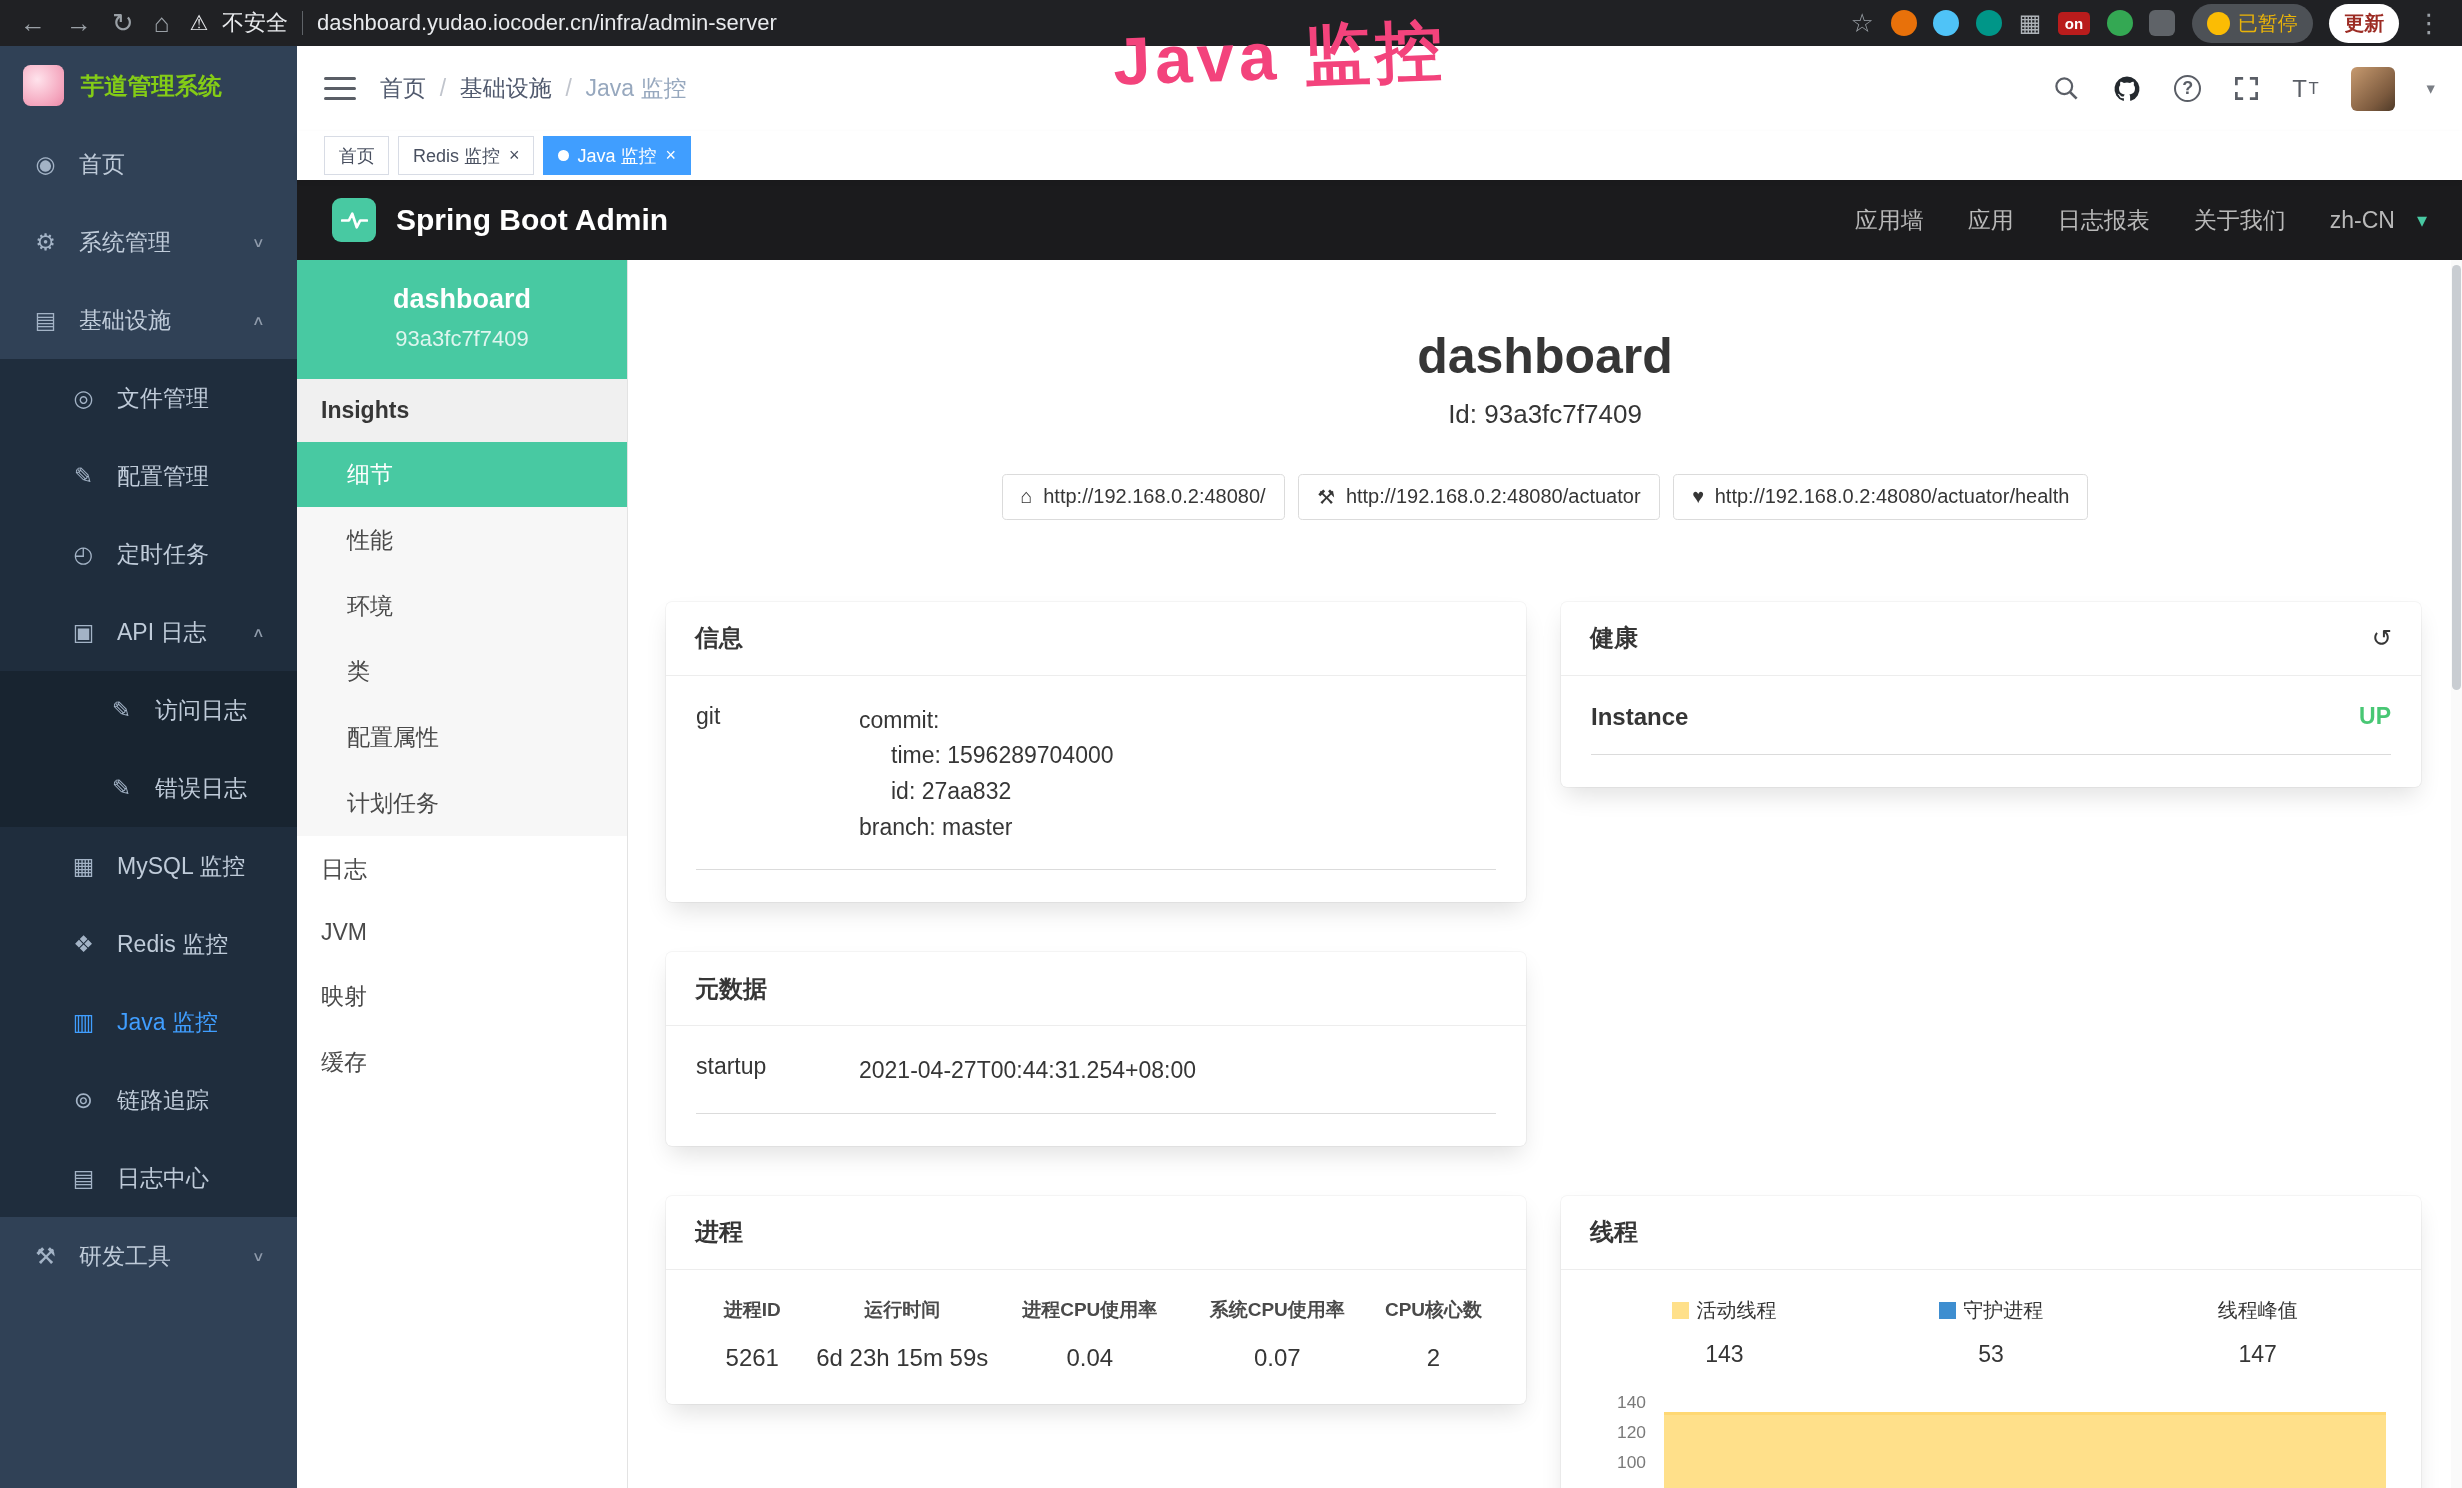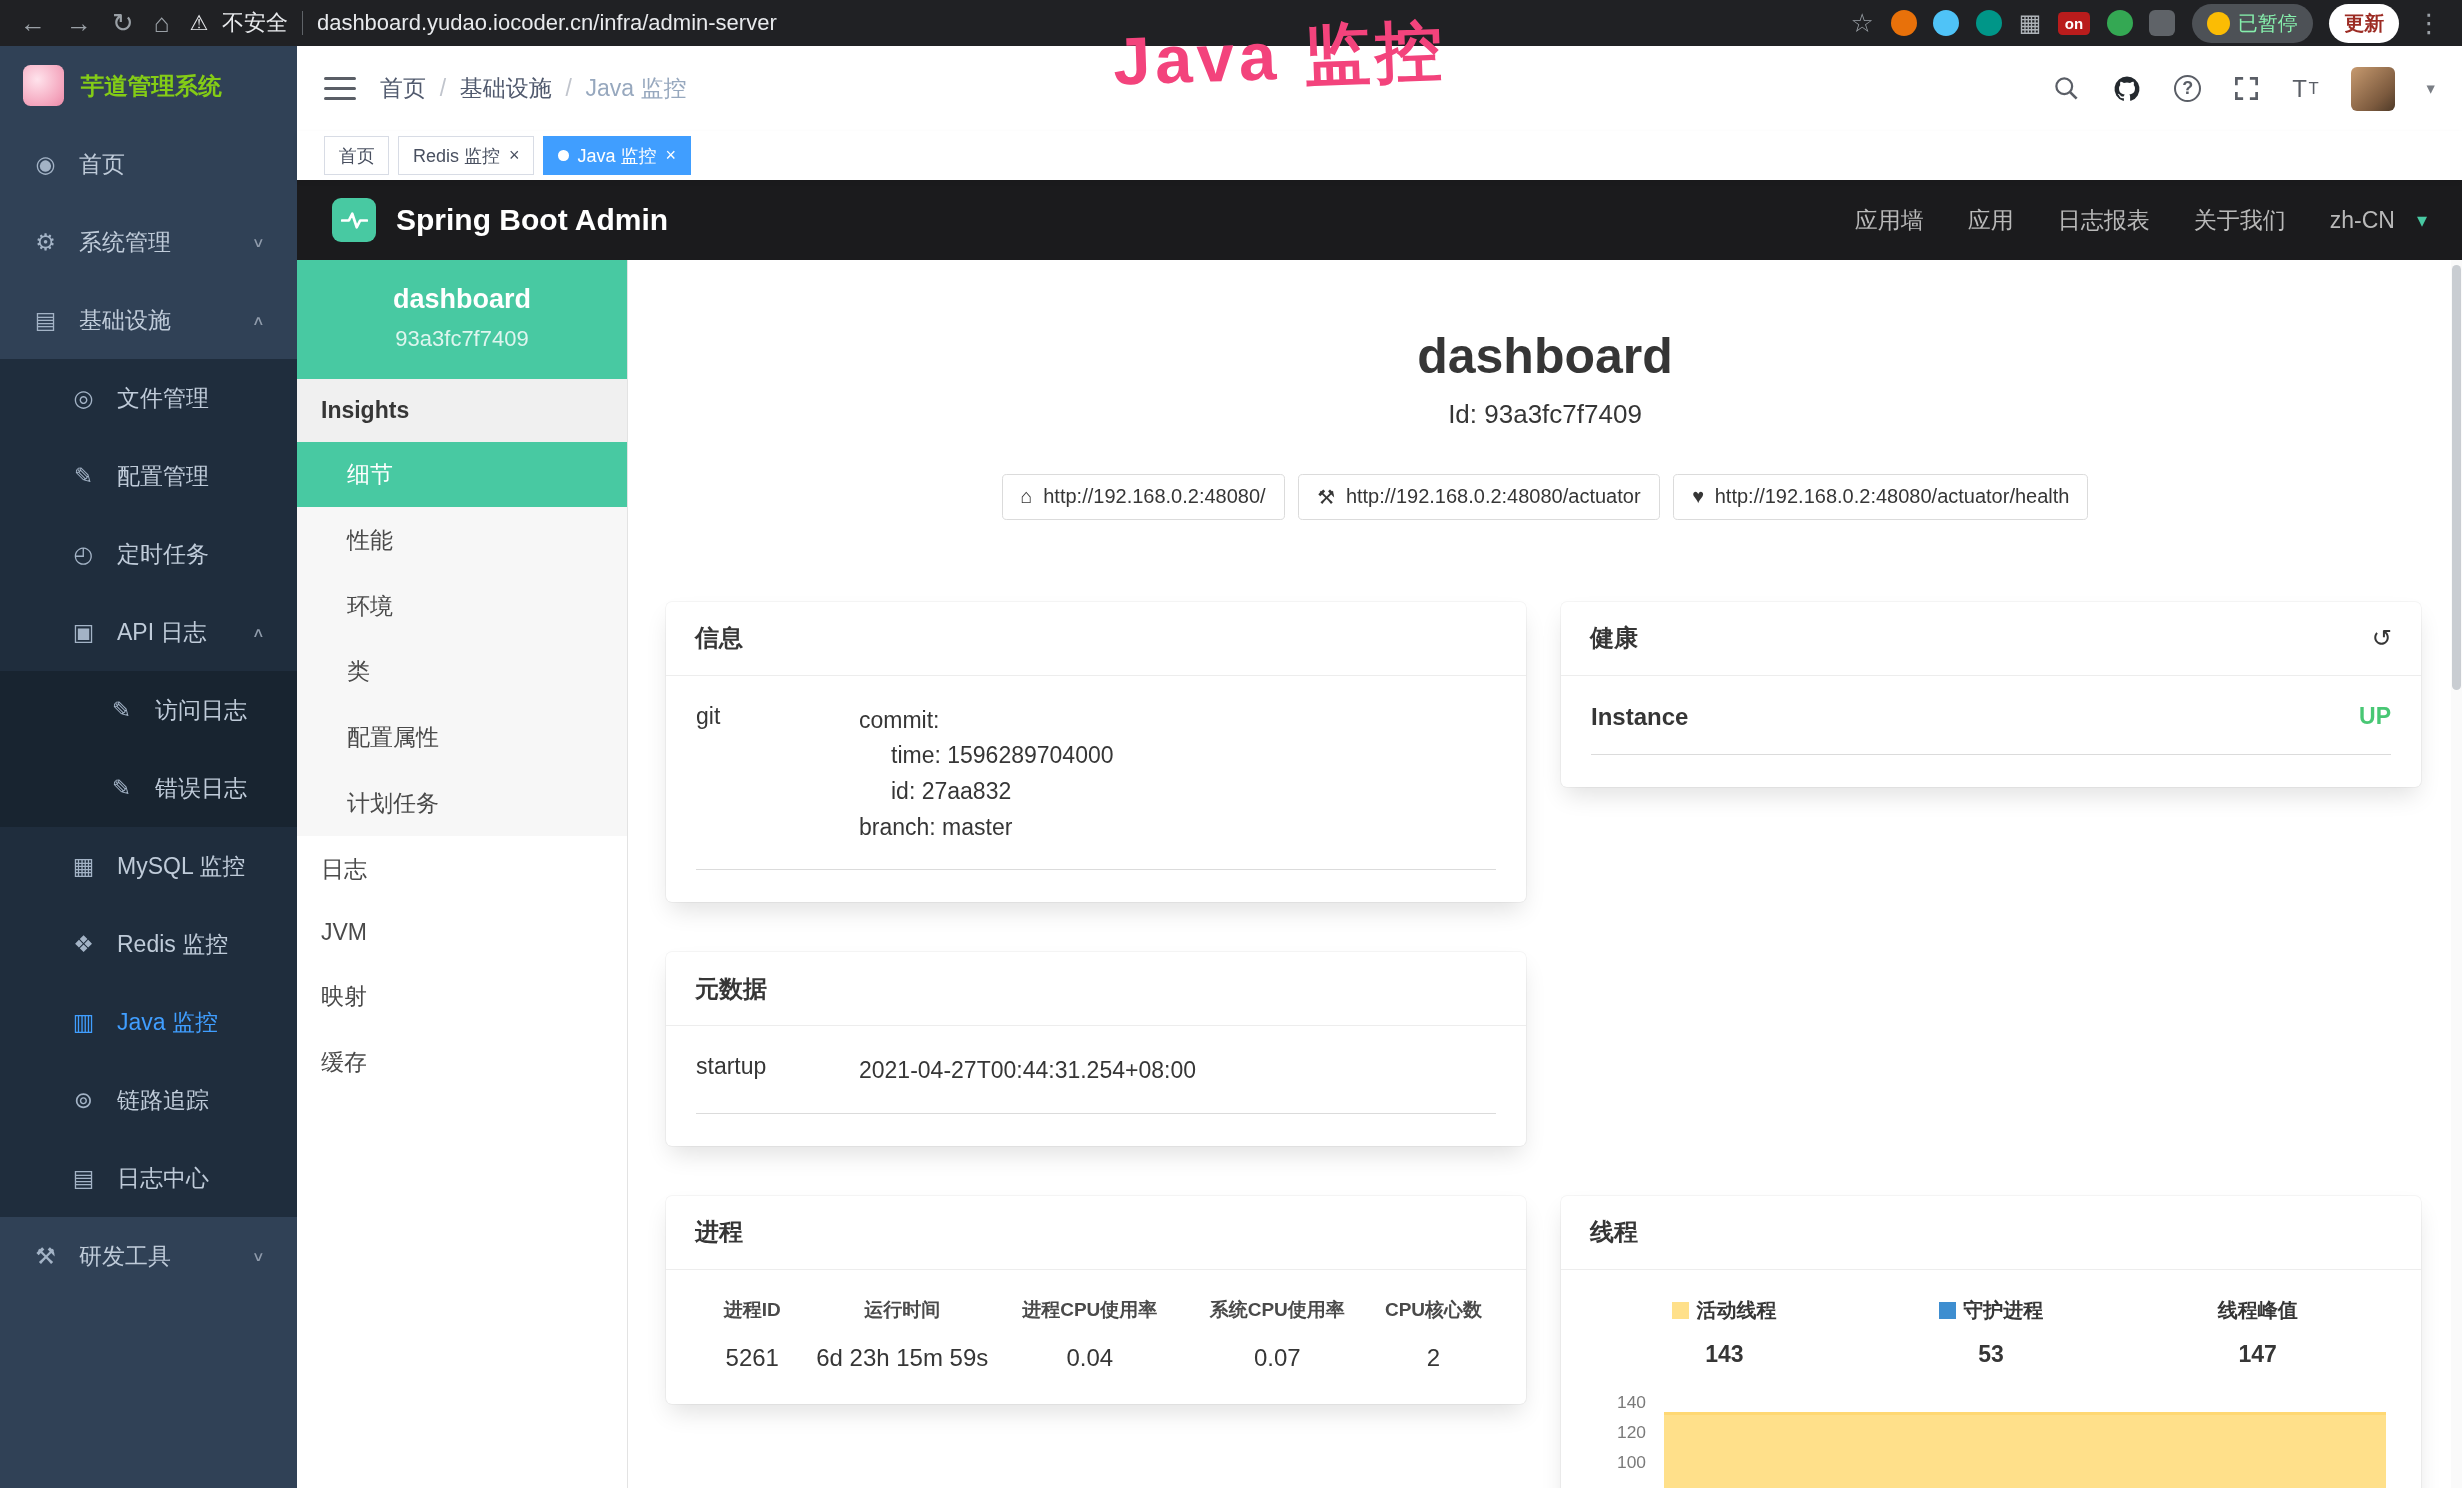--- a/index.html
+++ b/index.html
@@ -17,21 +17,21 @@
   .chrome-right { margin-left:auto; display:flex; align-items:center; gap:16.7px; }
   .ext { width:26px; height:26px; border-radius:50%; display:inline-block; }
   .ext-fox { background:#e8710a; }
   .ext-drop { background:#4fc3f7; }
   .ext-teal { background:#009688; }
   .ext-leaf { background:#34a853; }
   .ext-puzzle { background:#5f6368; border-radius:6px; }
   .ext-grid { color:#aeb3b8; font-size:24px; }
   .on-badge { background:#b91c1c; color:#fff; font-size:15px; border-radius:4.6px; padding:3px 6.8px; font-weight:bold; }
   .pill { border-radius:20px; padding:6px 15px; font-size:20px; display:flex; align-items:center; gap:7.6px; cursor:pointer; }
-  .paused { background:#4d5156; color:#86efac; }
+  .paused { background:#4d5156; color:#eab308; }
   .smiley { width:23px; height:23px; border-radius:50%; background:#fbbc04; display:inline-block; }
   .update { background:#fff; color:#9c2b23; font-weight:bold; }
 
   
   .app { display:flex; height:1443px; }
 
   
   .side { width:297px; background:#304156; flex:none; overflow:hidden; }
   .logo-row { height:79px; display:flex; align-items:center; gap:16.7px; padding:0 23px; }
   .logo-avatar { width:41px; height:41px; border-radius:7.6px; background:radial-gradient(circle at 35% 35%, #ffe3ec, #f4a5bd 70%, #e98aa8); }
@@ -104,21 +104,21 @@
   .kv-val { flex:1; line-height:1.55; }
   .ind { padding-left:32px; }
   .health-row { display:flex; justify-content:space-between; align-items:center; border-bottom:0.8px solid #dbdbdb; padding-bottom:23px; }
   .inst { font-size:24px; font-weight:bold; color:#363636; }
   .up { font-size:23px; font-weight:bold; color:#48c774; }
 
   .ptable { display:grid; grid-template-columns:.9fr 1.5fr 1.5fr 1.5fr 1fr; text-align:center; }
   .pt-h { font-size:19px; color:#4a4a4a; font-weight:bold; }
   .pt-v { font-size:24px; color:#363636; margin-top:21px; }
 
-  .legend { display:grid; grid-template-columns:1fr 1fr 1fr; text-align:center;font-weight:bold; }
+  .legend { display:grid; grid-template-columns:1fr 1fr 1fr; text-align:center; }
   .lg-label { font-size:20px; color:#363636; display:flex; align-items:center; justify-content:center; gap:7.6px; cursor:pointer; }
   .sw { width:16.7px; height:16.7px; display:inline-block; }
   .sw.y { background:#ffe08a; }
   .sw.b { background:#3e8ed0; }
   .lg-val { font-size:23px; color:#363636; margin-top:16.7px; }
   .chart { margin-top:32px; position:relative; height:129px; }
   .axis { position:absolute; left:0; top:-7.6px; width:55px; text-align:right; font-size:17.4px; color:#7a7a7a; }
   .axis div { height:30px; }
   .band { position:absolute; left:73px; right:4.6px; top:12px; bottom:-38px; background:#ffe08a; border-top:3px solid #ffd873; }
 

